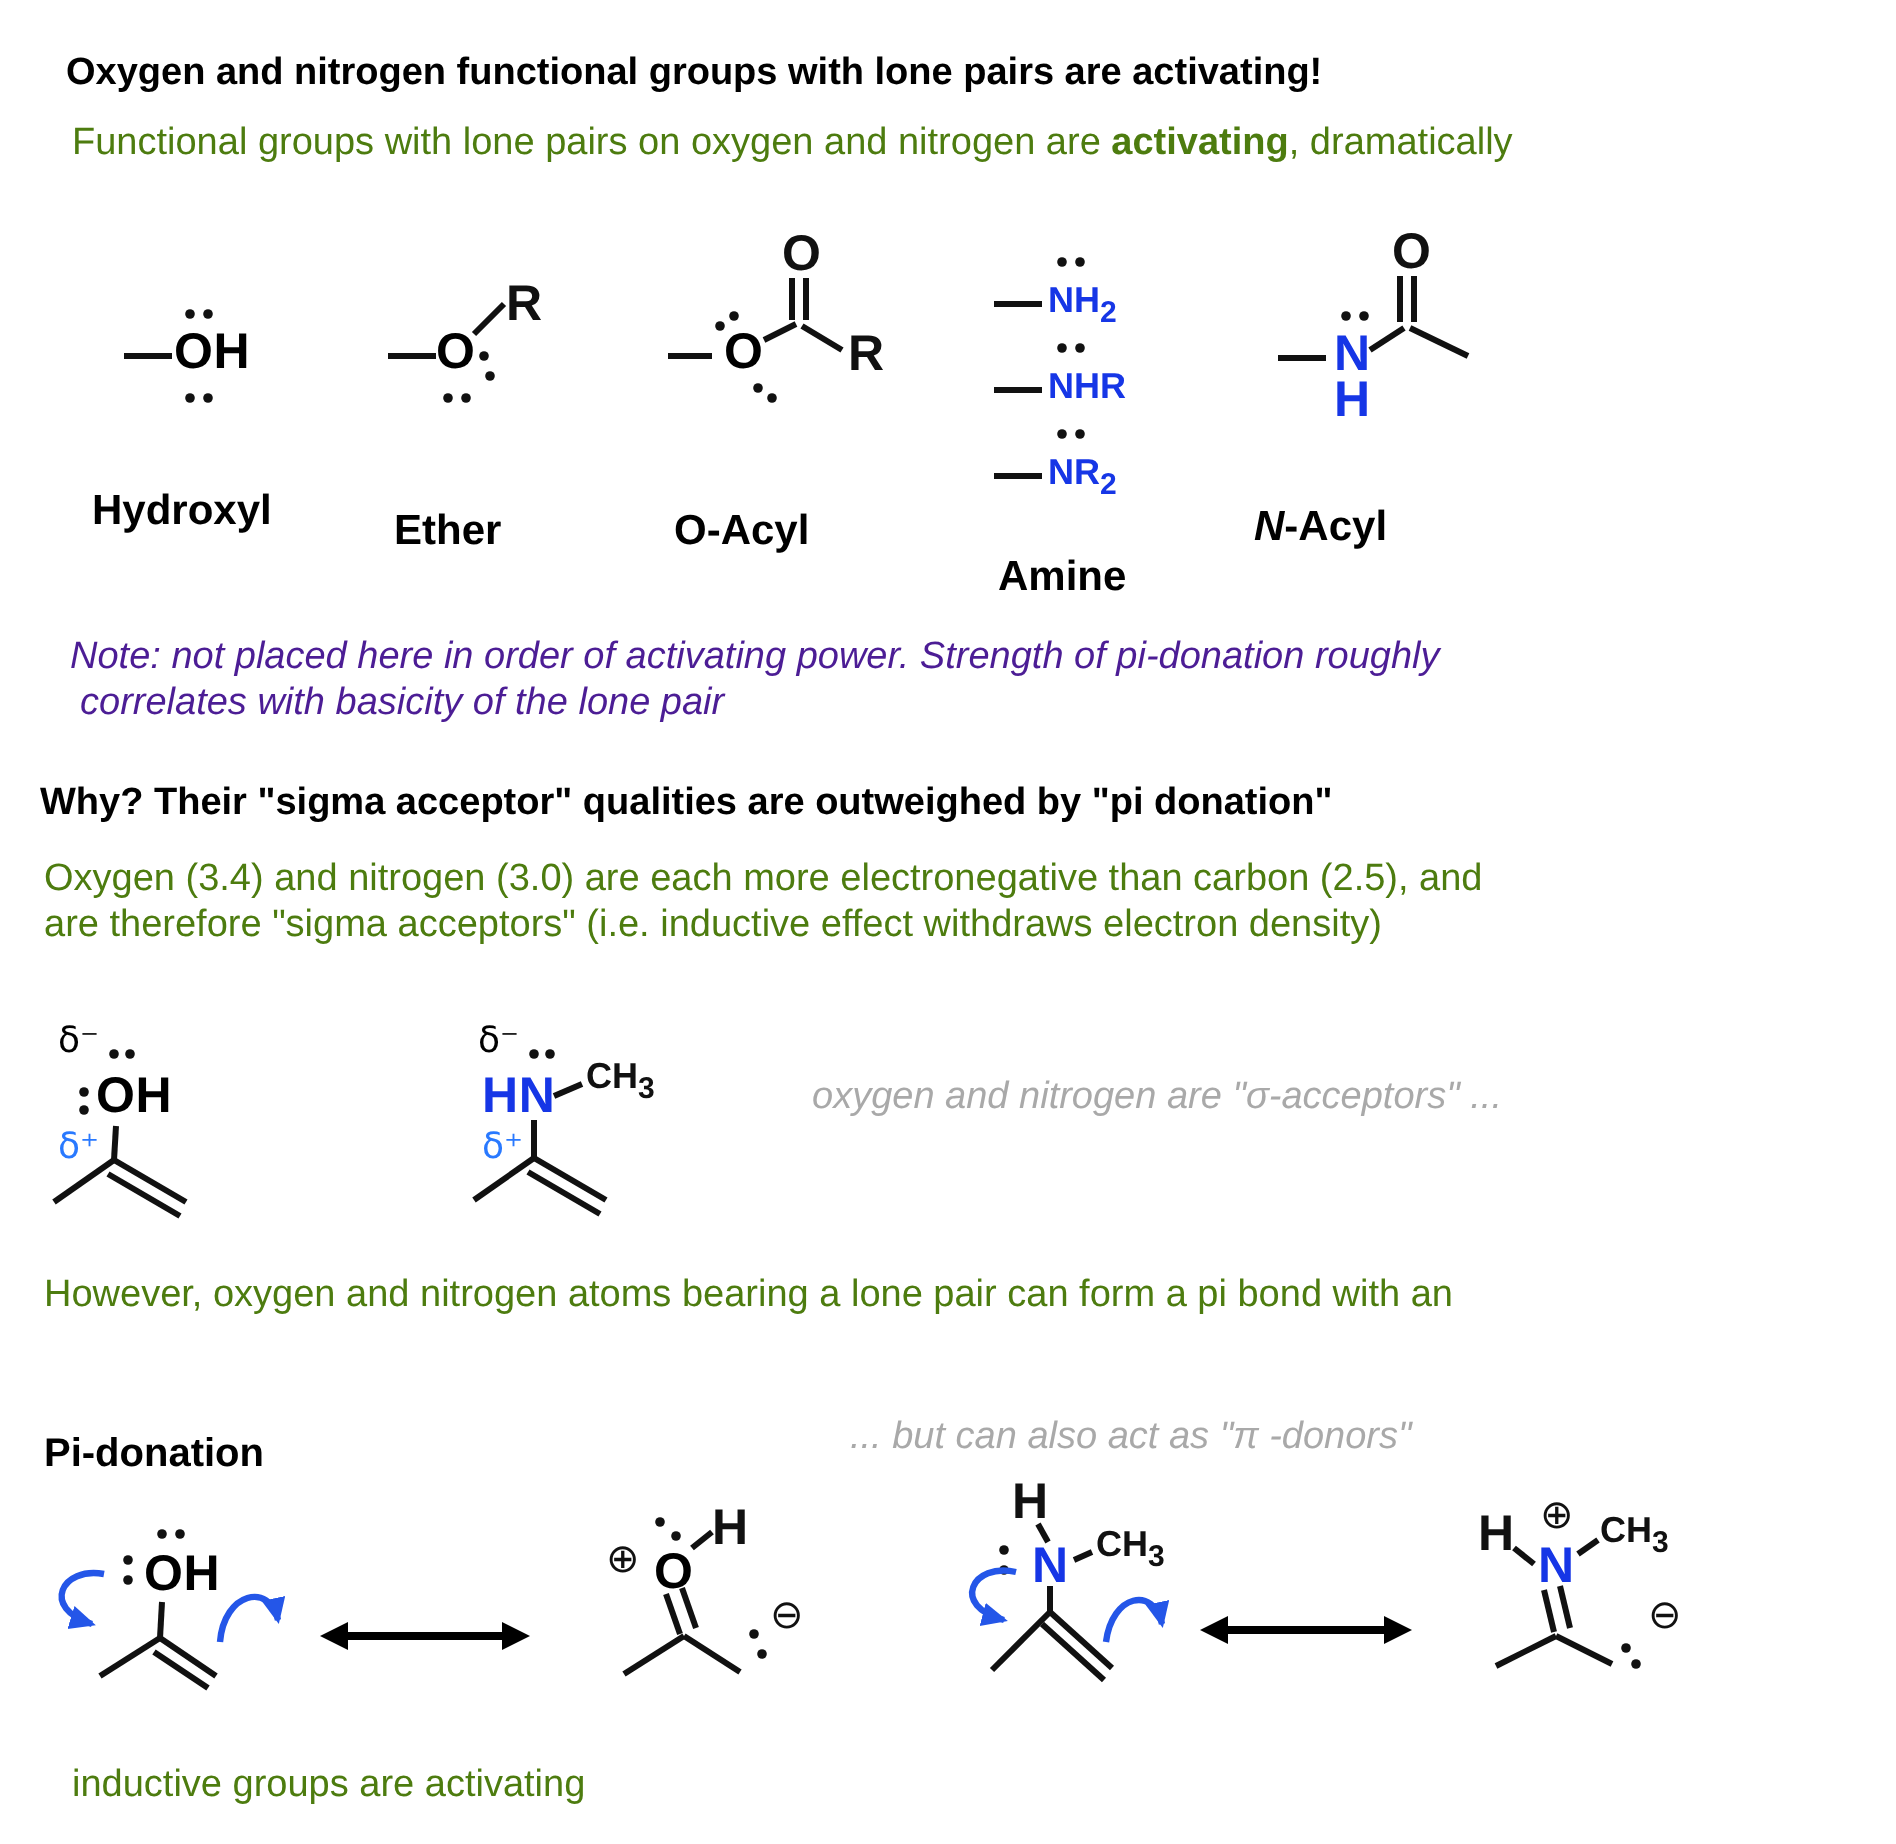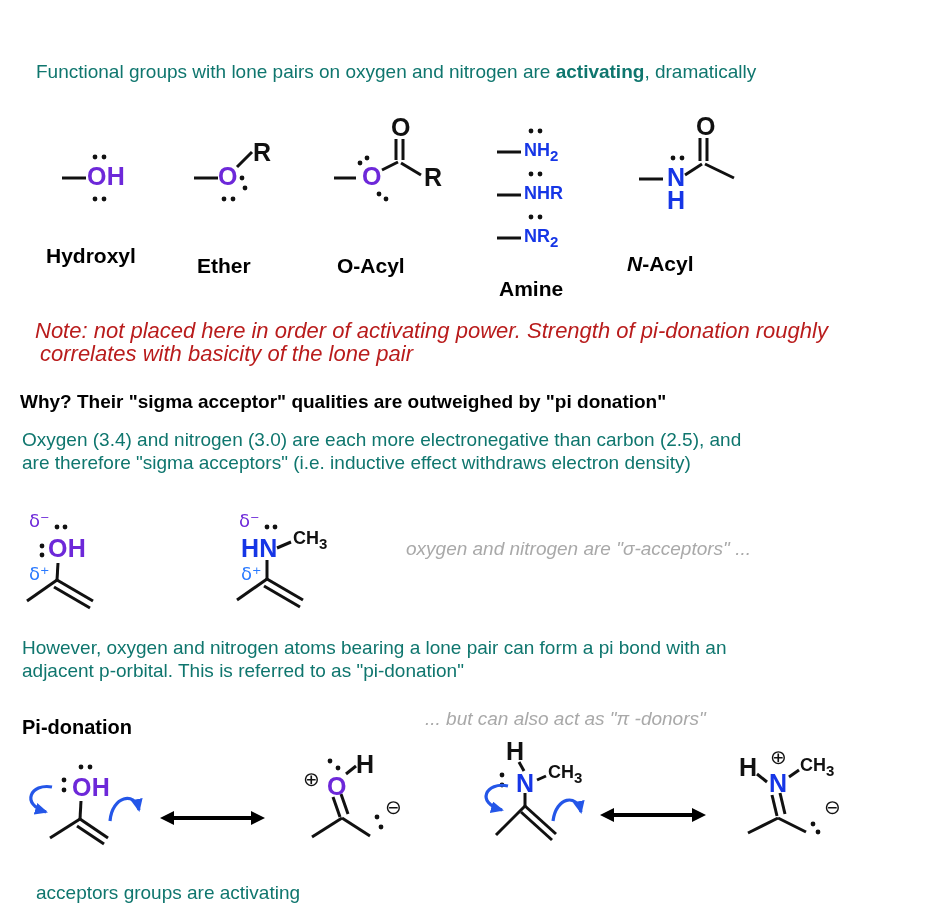--- a/index.html
+++ b/index.html
@@ -1,27 +1,27 @@
 <!DOCTYPE html>
 <html><head>
 <meta charset="utf-8">
 <style>
   html,body{margin:0;padding:0}
   body{width:948px;height:922px;background:#ffffff;font-family:"Liberation Sans","DejaVu Sans",sans-serif;color:#111}
   .page{position:relative;width:948px;height:922px;background:#fff;overflow:hidden}
   .abs{position:absolute;white-space:nowrap;line-height:1.15}
-  .body-text{font-size:19px;color:#0f766e}
+  .body-text{font-size:19px;color:#4d7c0f}
   .title{font-size:19px;font-weight:bold;color:#000}
   .heading{font-size:19px;font-weight:bold;color:#000}
-  .note{font-size:22px;font-style:italic;color:#b91c1c}
+  .note{font-size:19px;font-style:italic;color:#4c1d95}
   .capt{font-size:19px;font-style:italic;color:#a9a9a9}
   .glabel{font-size:21px;font-weight:bold;color:#000}
   .atom{font-size:25px;font-weight:bold;line-height:1;letter-spacing:0.3px}
   .atom-sm{font-size:18px;font-weight:bold;line-height:1}
-  .red{color:#6d28d9}
+  .red{color:#000000}
   .blue{color:#1636e6}
   .lblue{color:#2979ff}
   .blk{color:#111}
   .delta{font-size:18px;line-height:1;font-family:"DejaVu Sans",sans-serif}
   .charge{font-size:20px;line-height:1;font-family:"DejaVu Sans",sans-serif;color:#111}
   .sub{font-size:15px;vertical-align:-5px}
   .ital{font-style:italic}
   svg.overlay{position:absolute;left:0;top:0;pointer-events:none}
 </style>
 </head>
@@ -189,20 +189,21 @@
       <line x1="780" y1="793" x2="785" y2="814"></line>
       <line x1="778" y1="818" x2="748" y2="833"></line>
       <line x1="778" y1="818" x2="806" y2="832"></line>
       <g stroke="none">
         <circle cx="813" cy="824" r="2.4"></circle>
           <circle cx="818" cy="832" r="2.4"></circle>
       </g>
     </g>
   </svg>
 
+  <div class="abs title" style="left:33px;top:26px">Oxygen and nitrogen functional groups with lone pairs are activating!</div>
 
   <div class="abs body-text" style="left:36px;top:61px"><span>Functional groups with lone pairs on oxygen and nitrogen are </span><b>activating</b><span>, dramatically</span></div>
 
   <span class="abs atom red" style="left:87px;top:164px">OH</span>
   <span class="abs glabel" style="left:46px;top:244px">Hydroxyl</span>
 
   <span class="abs atom red" style="left:218px;top:164px">O</span>
   <span class="abs atom blk" style="left:253px;top:140px">R</span>
   <span class="abs glabel" style="left:197px;top:254px">Ether</span>
 
@@ -233,36 +234,35 @@
   <span class="abs delta lblue" style="left:29px;top:565px">δ⁺</span>
 
   <span class="abs delta red" style="left:239px;top:512px">δ⁻</span>
   <span class="abs atom blue" style="left:241px;top:536px">HN</span>
   <span class="abs" style="left:293px;top:529px"><span class="atom-sm blk">CH</span><span class="atom-sm blk sub">3</span></span>
   <span class="abs delta lblue" style="left:241px;top:565px">δ⁺</span>
 
   <div class="abs capt" style="left:406px;top:538px">oxygen and nitrogen are "σ-acceptors" ...</div>
 
   <div class="abs body-text" style="left:22px;top:637px">However, oxygen and nitrogen atoms bearing a lone pair can form a pi bond with an</div>
-  <div class="abs body-text" style="left:22px;top:660px">adjacent p-orbital. This is referred to as "pi-donation"</div>
   <div class="abs heading" style="left:22px;top:716px;font-size:20px">Pi-donation</div>
   <div class="abs capt" style="left:425px;top:708px">... but can also act as "π -donors"</div>
 
   <span class="abs atom red" style="left:72px;top:775px">OH</span>
 
   <span class="abs charge" style="left:303px;top:769px">⊕</span>
   <span class="abs atom red" style="left:327px;top:774px">O</span>
   <span class="abs atom blk" style="left:356px;top:752px">H</span>
   <span class="abs charge" style="left:385px;top:797px">⊖</span>
 
   <span class="abs atom blk" style="left:506px;top:739px">H</span>
   <span class="abs atom blue" style="left:516px;top:771px">N</span>
   <span class="abs" style="left:548px;top:763px"><span class="atom-sm blk">CH</span><span class="atom-sm blk sub">3</span></span>
 
   <span class="abs atom blk" style="left:739px;top:755px">H</span>
   <span class="abs charge" style="left:770px;top:747px">⊕</span>
   <span class="abs" style="left:800px;top:756px"><span class="atom-sm blk">CH</span><span class="atom-sm blk sub">3</span></span>
   <span class="abs atom blue" style="left:769px;top:771px">N</span>
   <span class="abs charge" style="left:824px;top:797px">⊖</span>
 
-  <div class="abs body-text" style="left:36px;top:882px">acceptors groups are activating</div>
+  <div class="abs body-text" style="left:36px;top:882px">inductive groups are activating</div>
 
 </div>
 
 </body></html>

